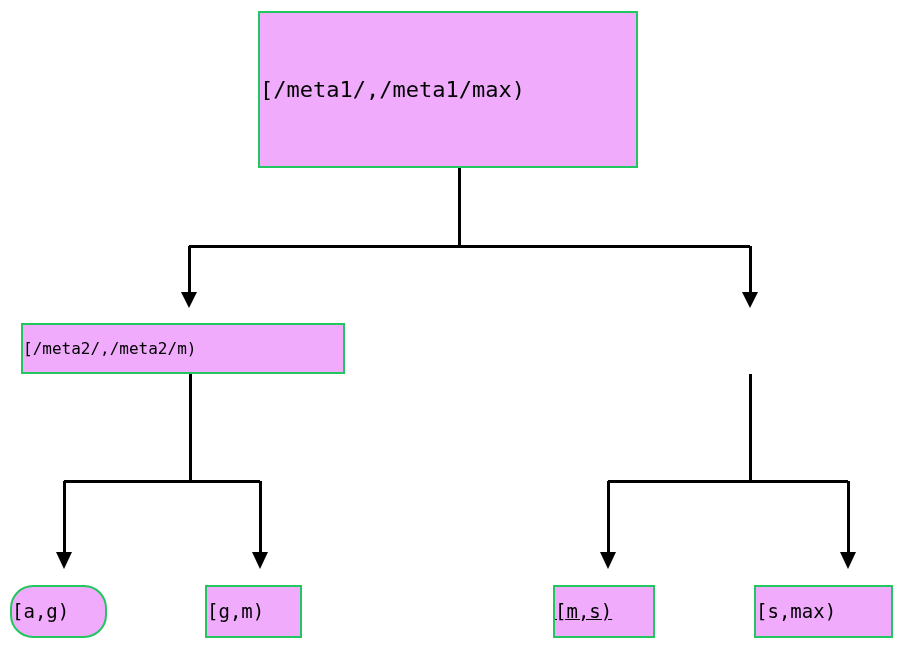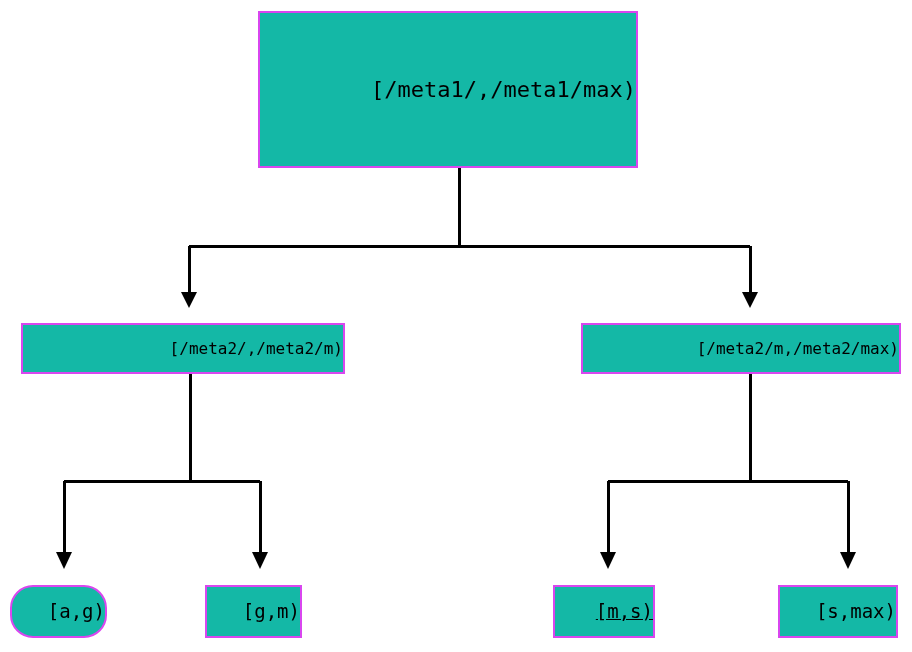--- a/index.html
+++ b/index.html
@@ -24,25 +24,25 @@
     position: absolute;
     left: 0;
     top: 0;
     width: 912px;
     height: 652px;
     pointer-events: none;
   }
   .node-box {
     position: absolute;
     box-sizing: border-box;
-    background: #14b8a6;
-    border: 2px solid #d946ef;
+    background: #f0abfc;
+    border: 2px solid #22c55e;
     display: flex;
     align-items: center;
-    justify-content: flex-end;
+    justify-content: flex-start;
     text-align: center;
     color: #000000;
     white-space: pre;
     letter-spacing: 0px;
   }
   .node-label {
     display: block;
     line-height: 1;
     color: #000000;
     white-space: pre;
@@ -80,30 +80,29 @@
     height: 53px;
   }
   #node-leaf-ag {
     left: 10px;
     width: 97px;
     border-radius: 23px;
   }
   #node-leaf-gm {
     left: 205px;
     width: 97px;
-    padding-left: 42px;
   }
   #node-leaf-ms {
     left: 553px;
     width: 102px;
     text-decoration: underline;
   }
   #node-leaf-smax {
-    left: 778px;
-    width: 120px;
+    left: 754px;
+    width: 139px;
   }
   .leaf-box .node-label {
     font-size: 19px;
   }
 </style>
 </head>
 <body>
 
 <div id="diagram-root">
 
@@ -138,23 +137,20 @@
   </svg>
 
   <div class="node-box" id="node-root">
     <span class="node-label">[/meta1/,/meta1/max)</span>
   </div>
 
   <div class="node-box" id="node-mid-left">
     <span class="node-label">[/meta2/,/meta2/m)</span>
   </div>
 
-  <div class="node-box" id="node-mid-right">
-    <span class="node-label">[/meta2/m,/meta2/max)</span>
-  </div>
 
   <div class="node-box leaf-box" id="node-leaf-ag">
     <span class="node-label">[a,g)</span>
   </div>
 
   <div class="node-box leaf-box" id="node-leaf-gm">
     <span class="node-label">[g,m)</span>
   </div>
 
   <div class="node-box leaf-box" id="node-leaf-ms">

